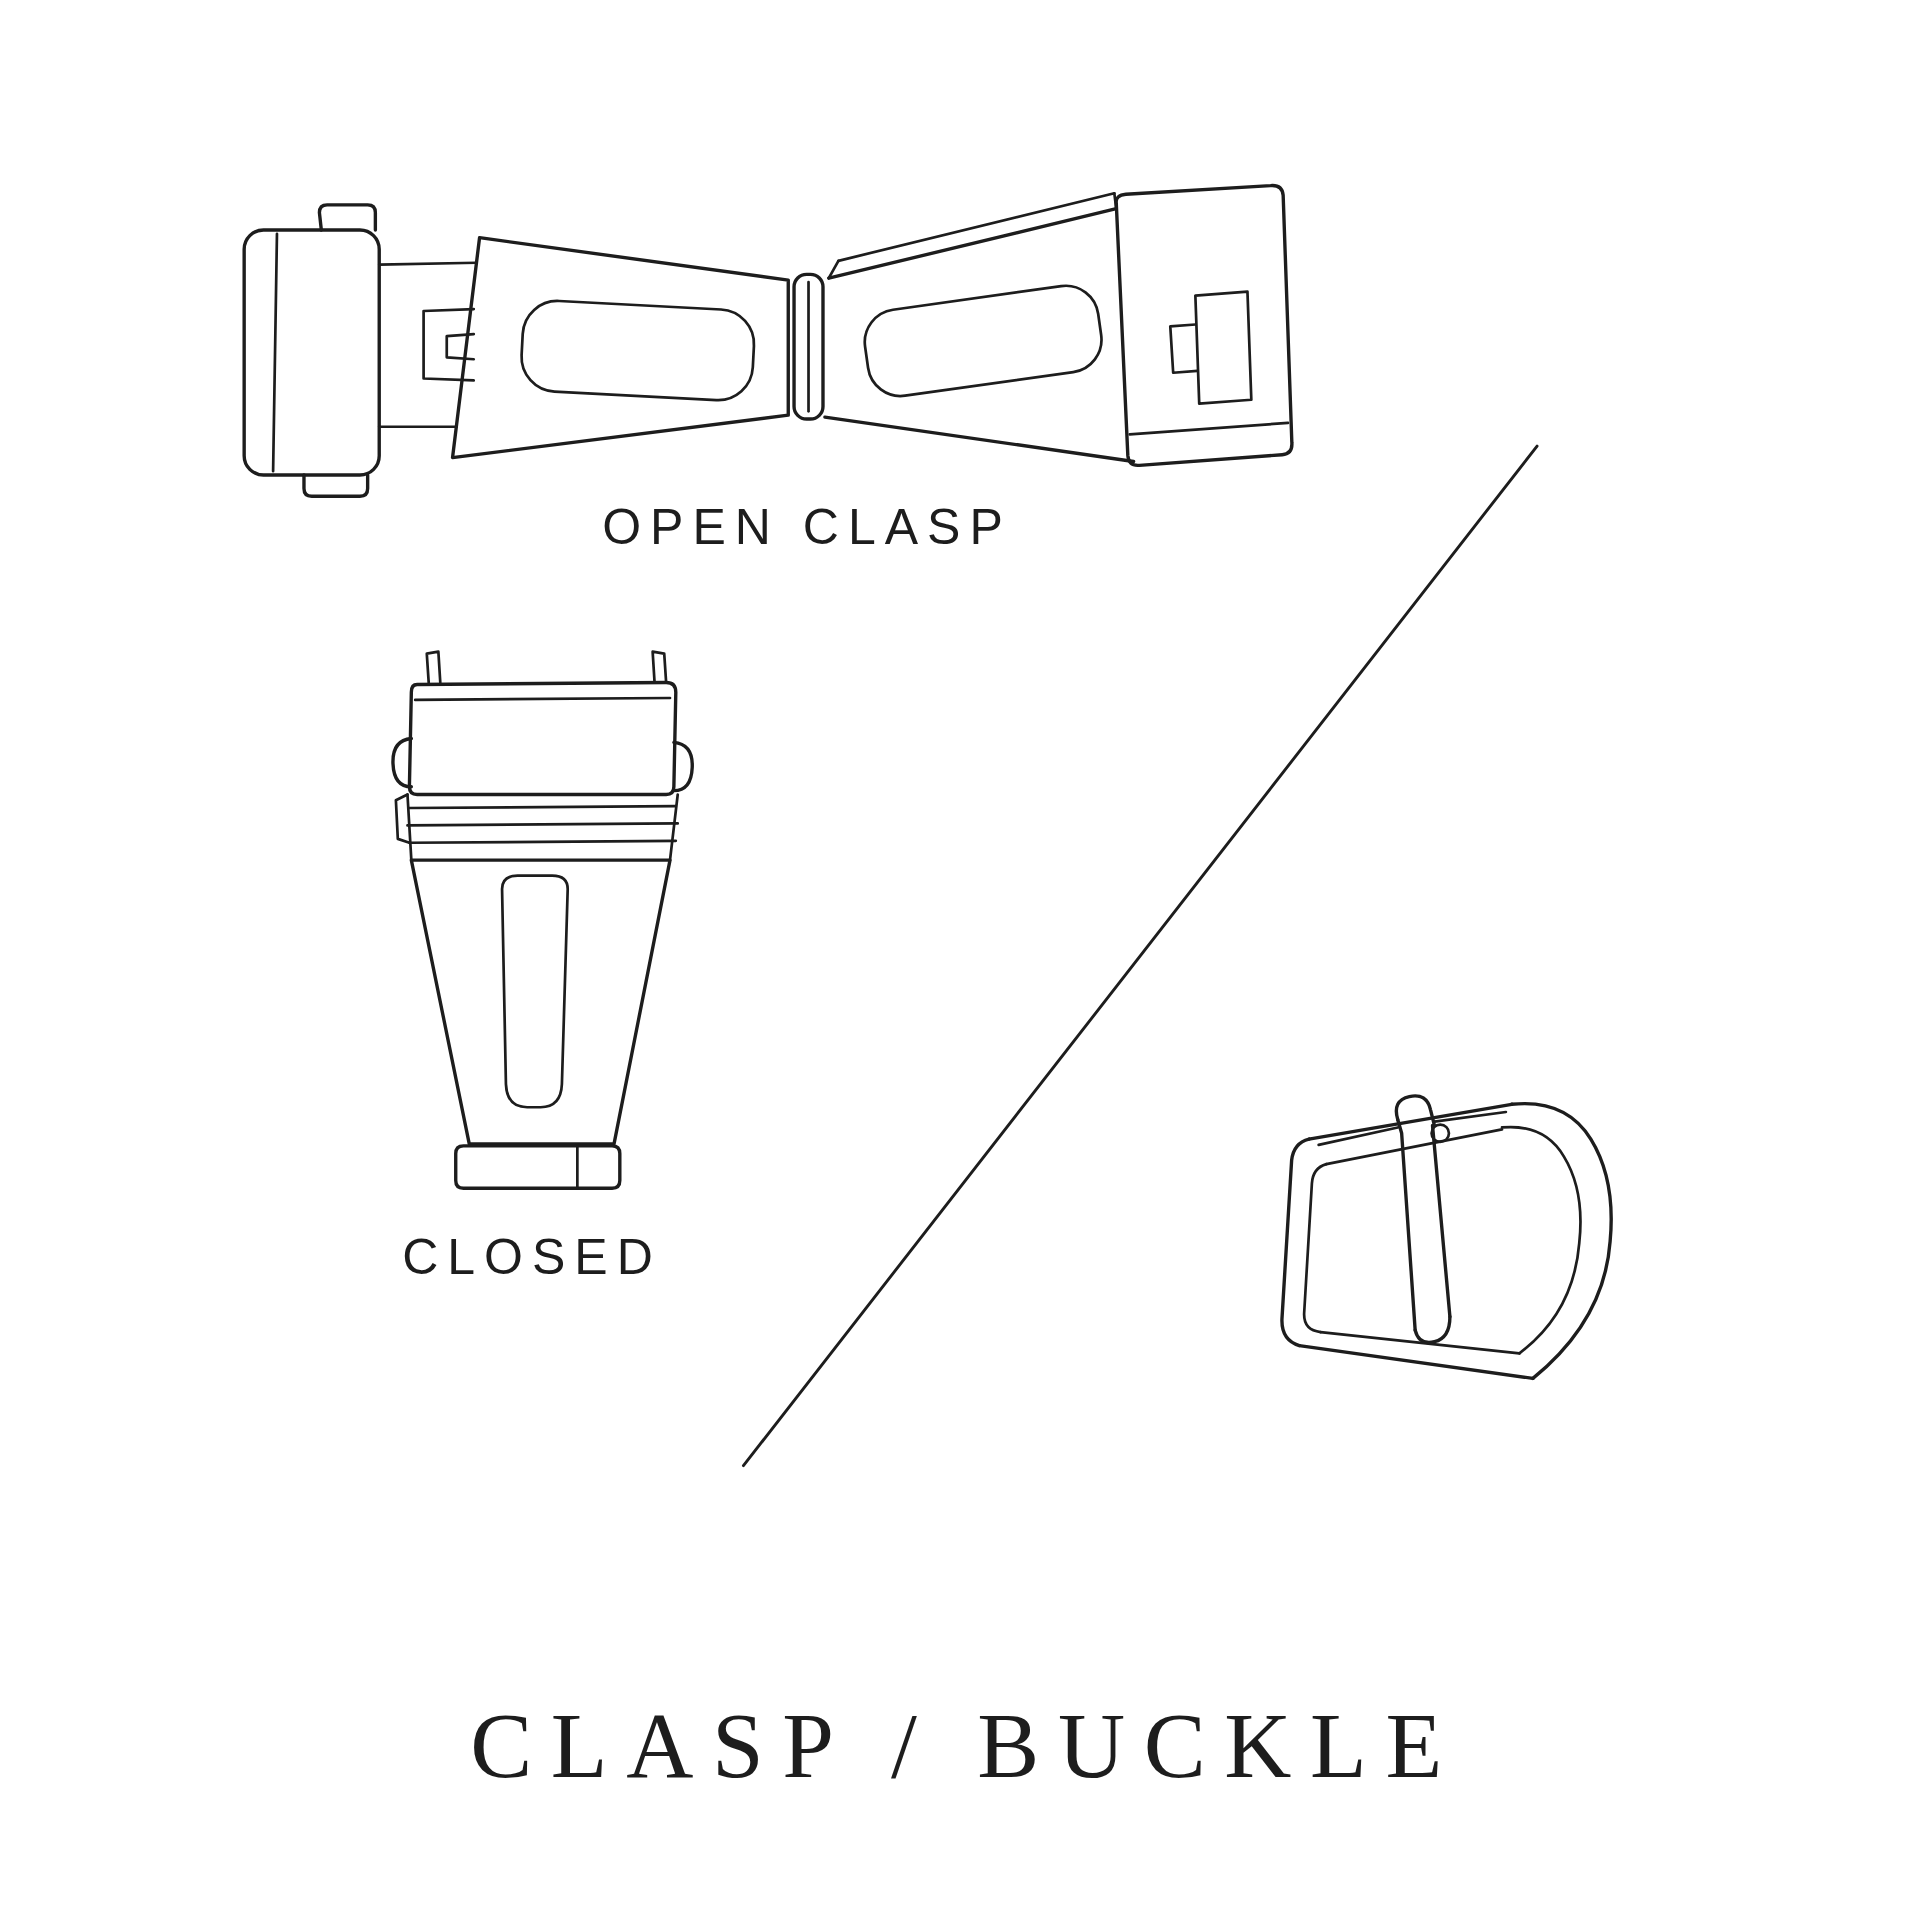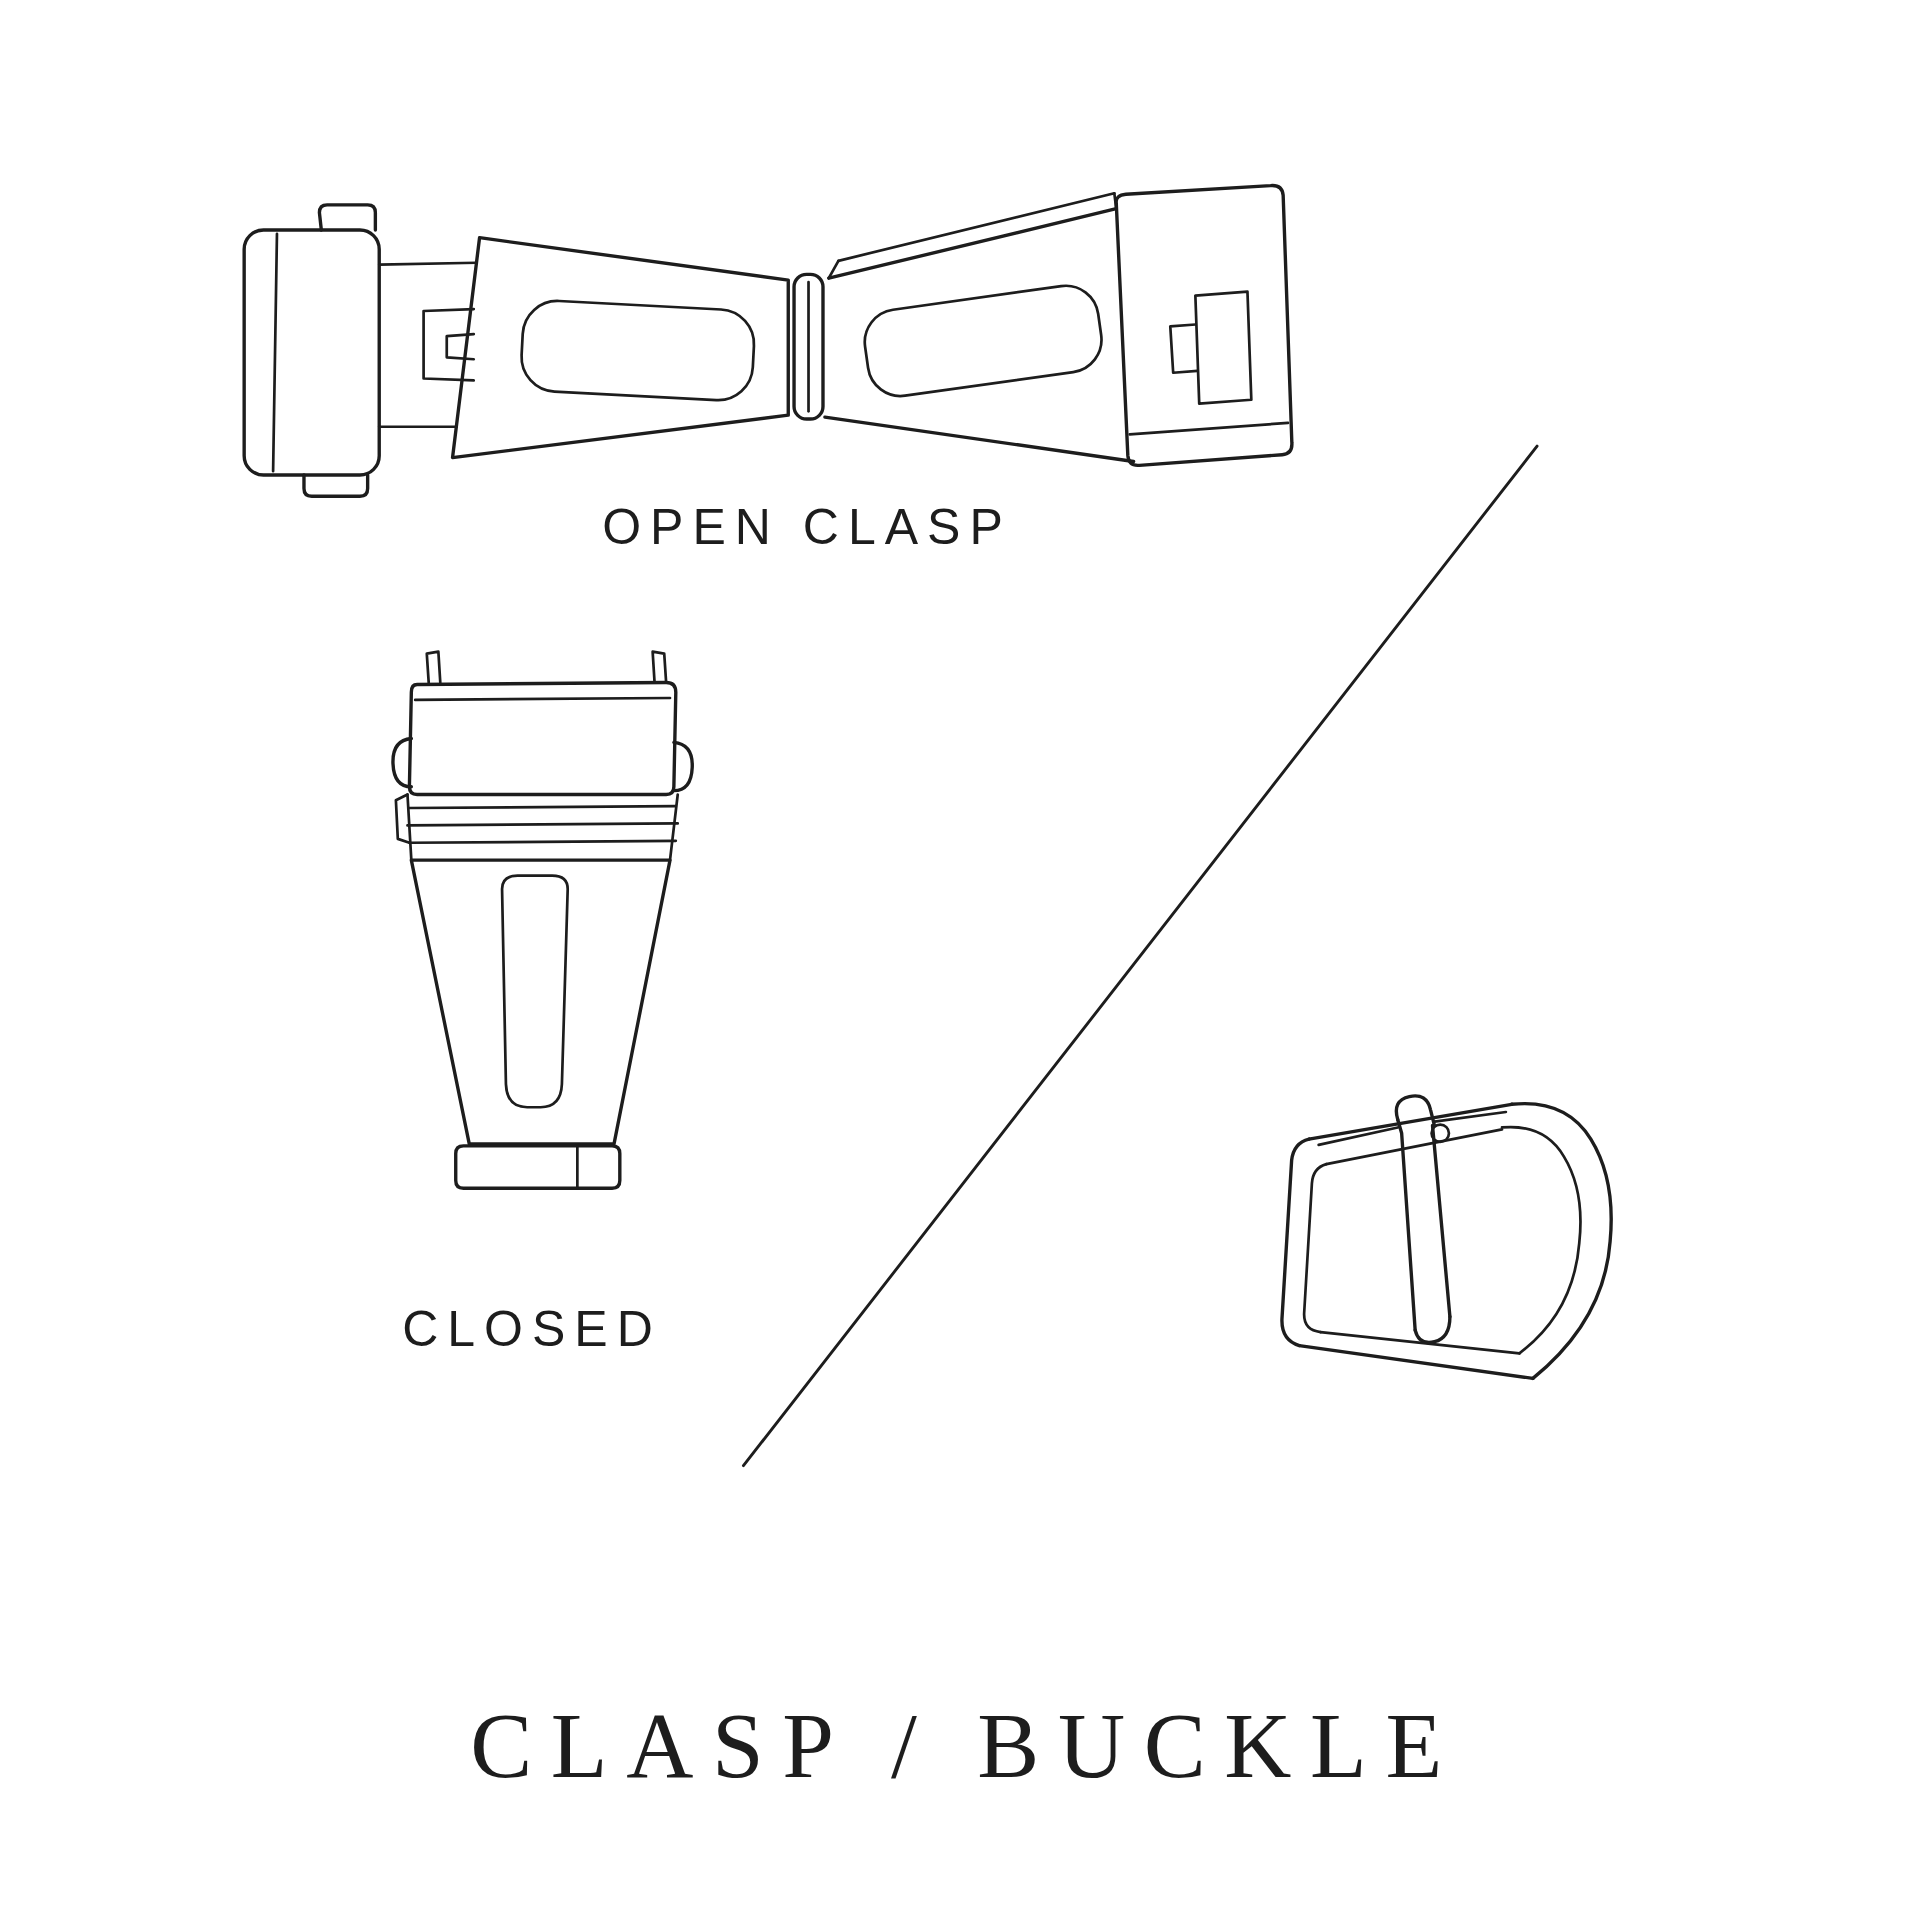--- a/index.html
+++ b/index.html
@@ -27,21 +27,21 @@
   .label{
     position:absolute;
     transform:translateX(-50%);
     font-size:50px;
     letter-spacing:0.18em;
     font-weight:500;
     color:var(--ink);
     white-space:nowrap;
   }
   .label-open{left:807px;top:498px;}
-  .label-closed{left:532px;top:1300px;}
+  .label-closed{left:532px;top:1228px;}
   .title{
     position:absolute;
     left:0;top:1692px;
     width:1931px;
     text-align:center;
     font-size:93px;
     letter-spacing:0.2em;
     font-weight:500;
     color:var(--ink);
     white-space:nowrap;

